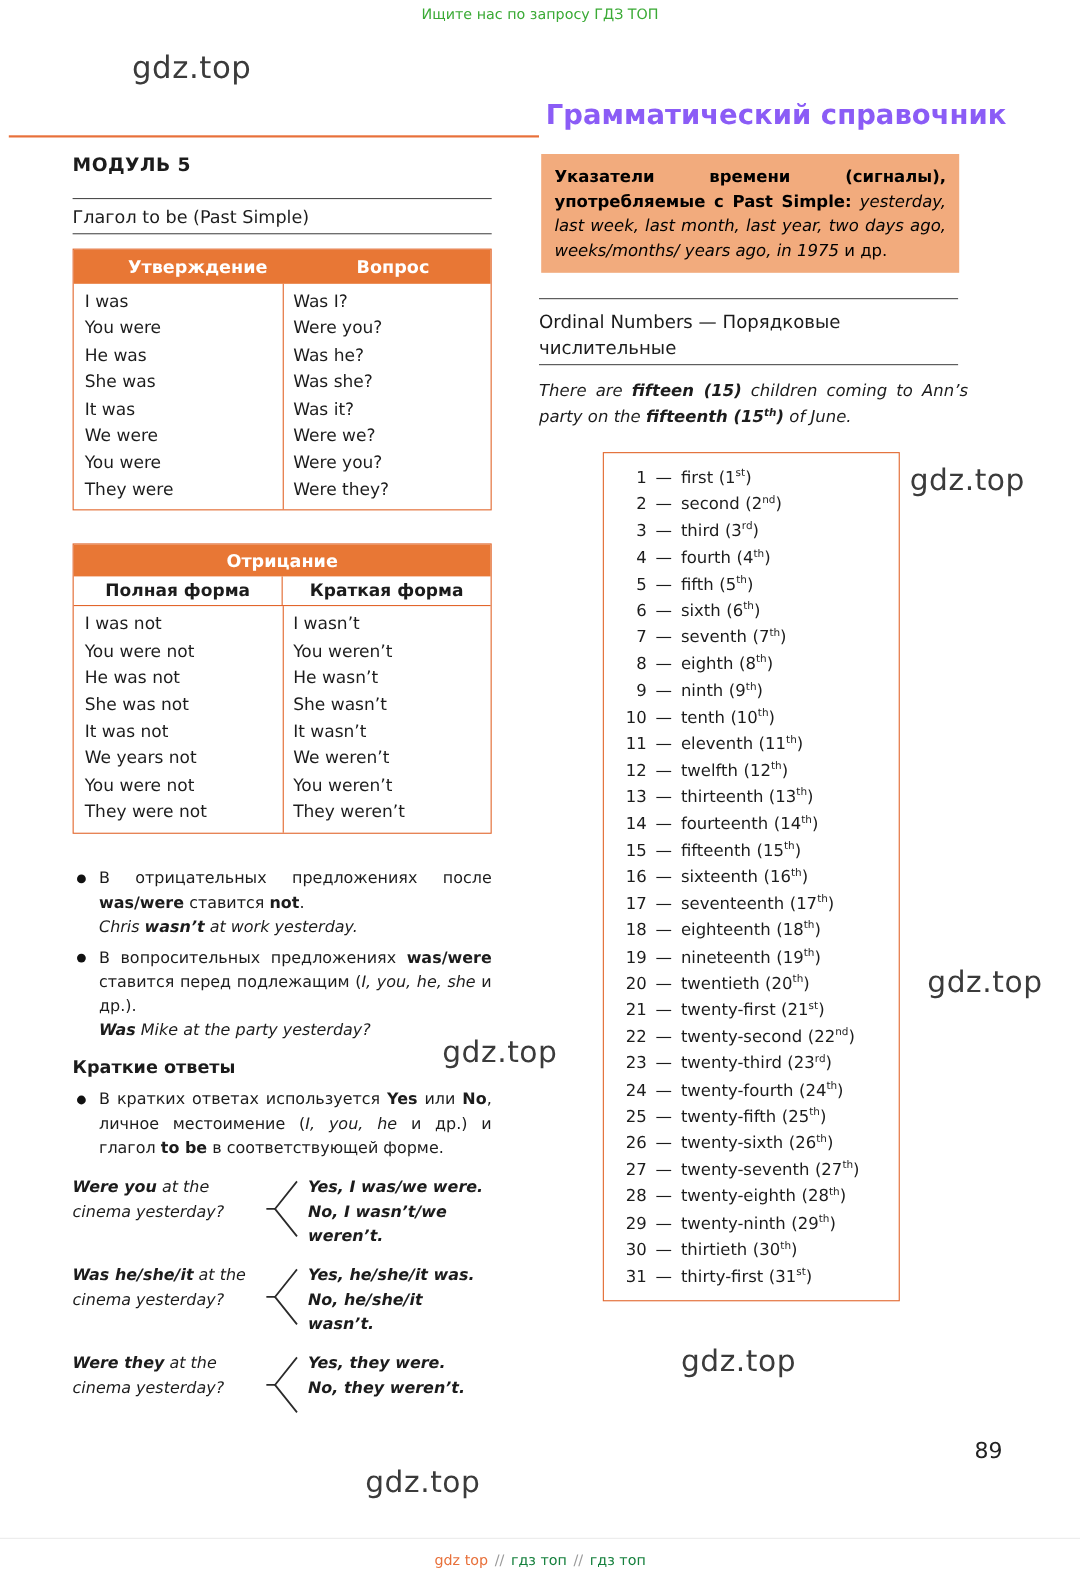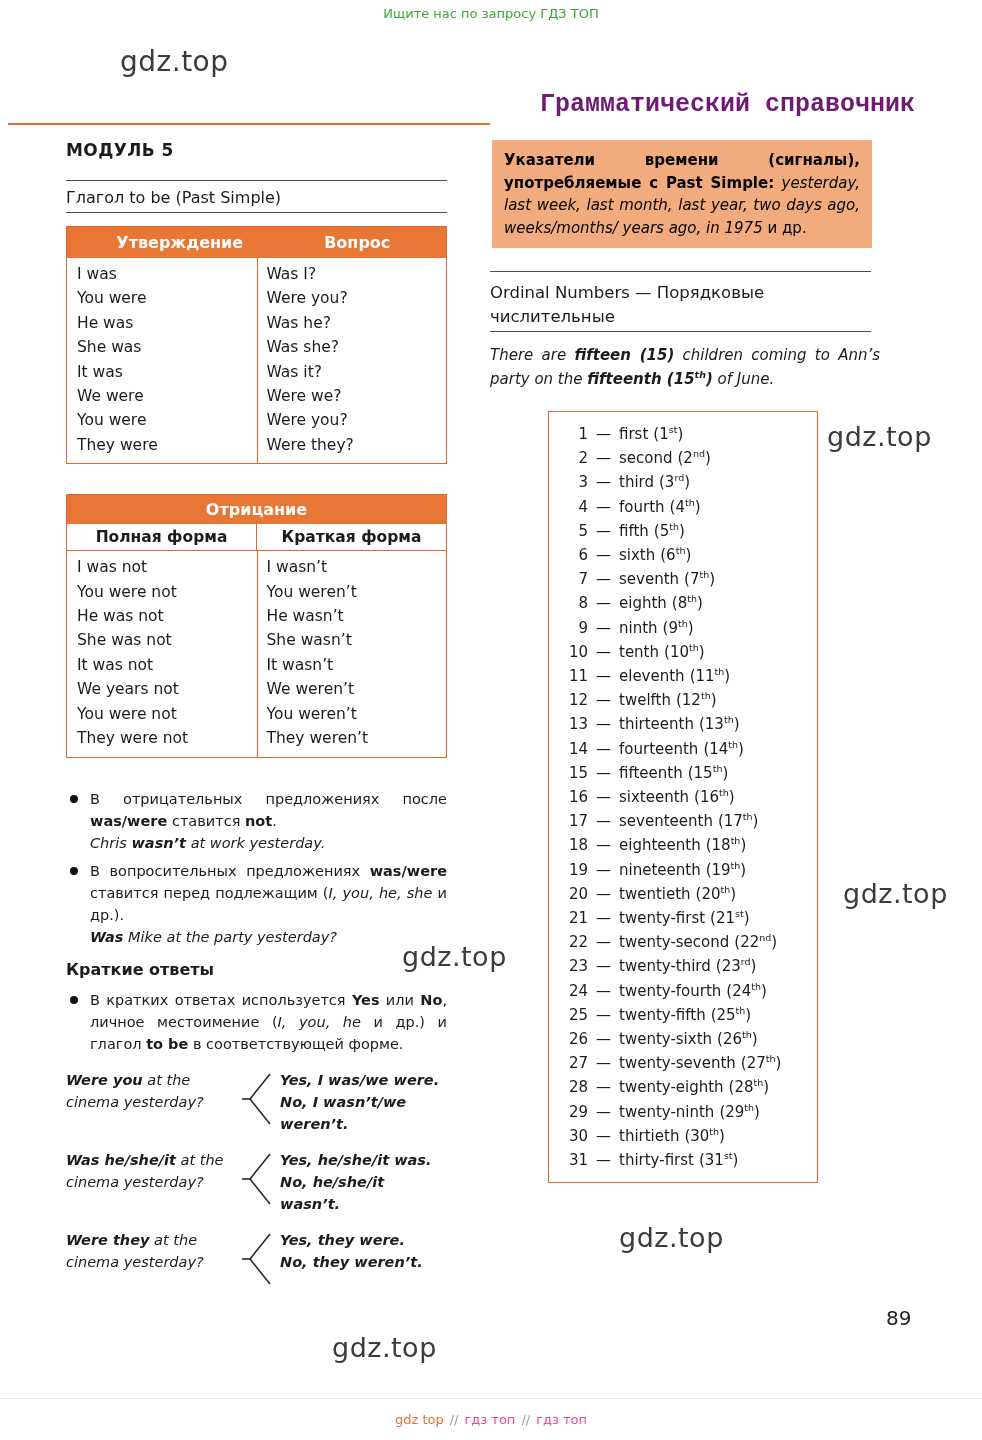--- a/index.html
+++ b/index.html
@@ -11,21 +11,21 @@
 
   .wm{position:absolute;font-size:27px;color:#3b3b3b;letter-spacing:.5px;}
   .wm-top{left:120px;top:45px;font-size:28px;}
   .wm-r1{left:827px;top:421px;}
   .wm-r2{left:843px;top:878px;}
   .wm-c1{left:402px;top:941px;}
   .wm-b1{left:619px;top:1222px;}
   .wm-b2{left:332px;top:1332px;}
 
   .page-title{position:absolute;left:490px;top:90px;width:425px;text-align:right;
-              font-size:25px;font-weight:700;color:#701a75;font-family:Liberation Mono, monospace;}
+              font-size:25px;font-weight:700;color:#8b5cf6;}
   .title-rule{position:absolute;left:8px;top:123px;width:482px;border-top:2.5px solid #e8703a;}
 
   
   .left-col{position:absolute;left:66px;top:140px;width:381px;}
   .module{font-size:17px;font-weight:700;letter-spacing:.4px;}
   .rule-dark{border-top:1.5px solid #4d4d4d;margin-top:20px;}
   .section{font-size:16px;margin-top:7px;}
   .rule-thin{border-top:1px solid #4d4d4d;margin-top:5px;}
 
   .gtable{margin-top:13px;border:1.5px solid #e2662c;}
@@ -68,21 +68,21 @@
            border:1.5px solid #e2662c;}
   .ord-row{display:flex;align-items:baseline;font-size:15px;line-height:24.2px;white-space:nowrap;}
   .ord-num{width:26px;text-align:right;flex:none;}
   .ord-dash{margin:0 8px;flex:none;}
   .op{margin-left:5px;}
 
   .page-num{position:absolute;left:886px;top:1306px;font-size:20px;color:#222;}
   .footer-rule{position:absolute;left:0;top:1398px;width:100%;border-top:1px solid #ececec;}
   .footer{position:absolute;top:1412px;left:0;width:100%;text-align:center;font-size:13px;}
   .f-orange{color:#e8703a;cursor:pointer;}
-  .f-green{color:#ec4899;cursor:pointer;}
+  .f-green{color:#15803d;cursor:pointer;}
   .f-sep{color:#9a9a9a;margin:0 6px;}
 </style>
 </head>
 <body>
 
 <div class="page">
 
   <div class="top-note">Ищите нас по запросу ГДЗ ТОП</div>
 
   <div class="wm wm-top">gdz.top</div>

